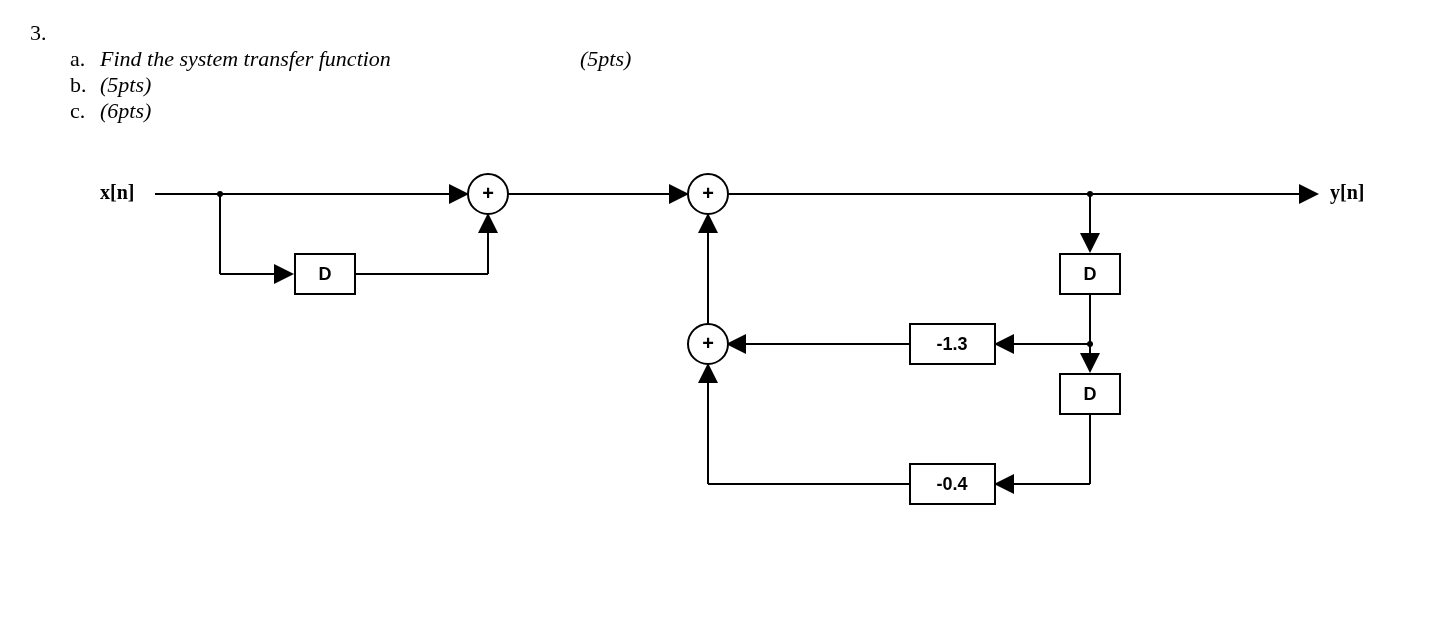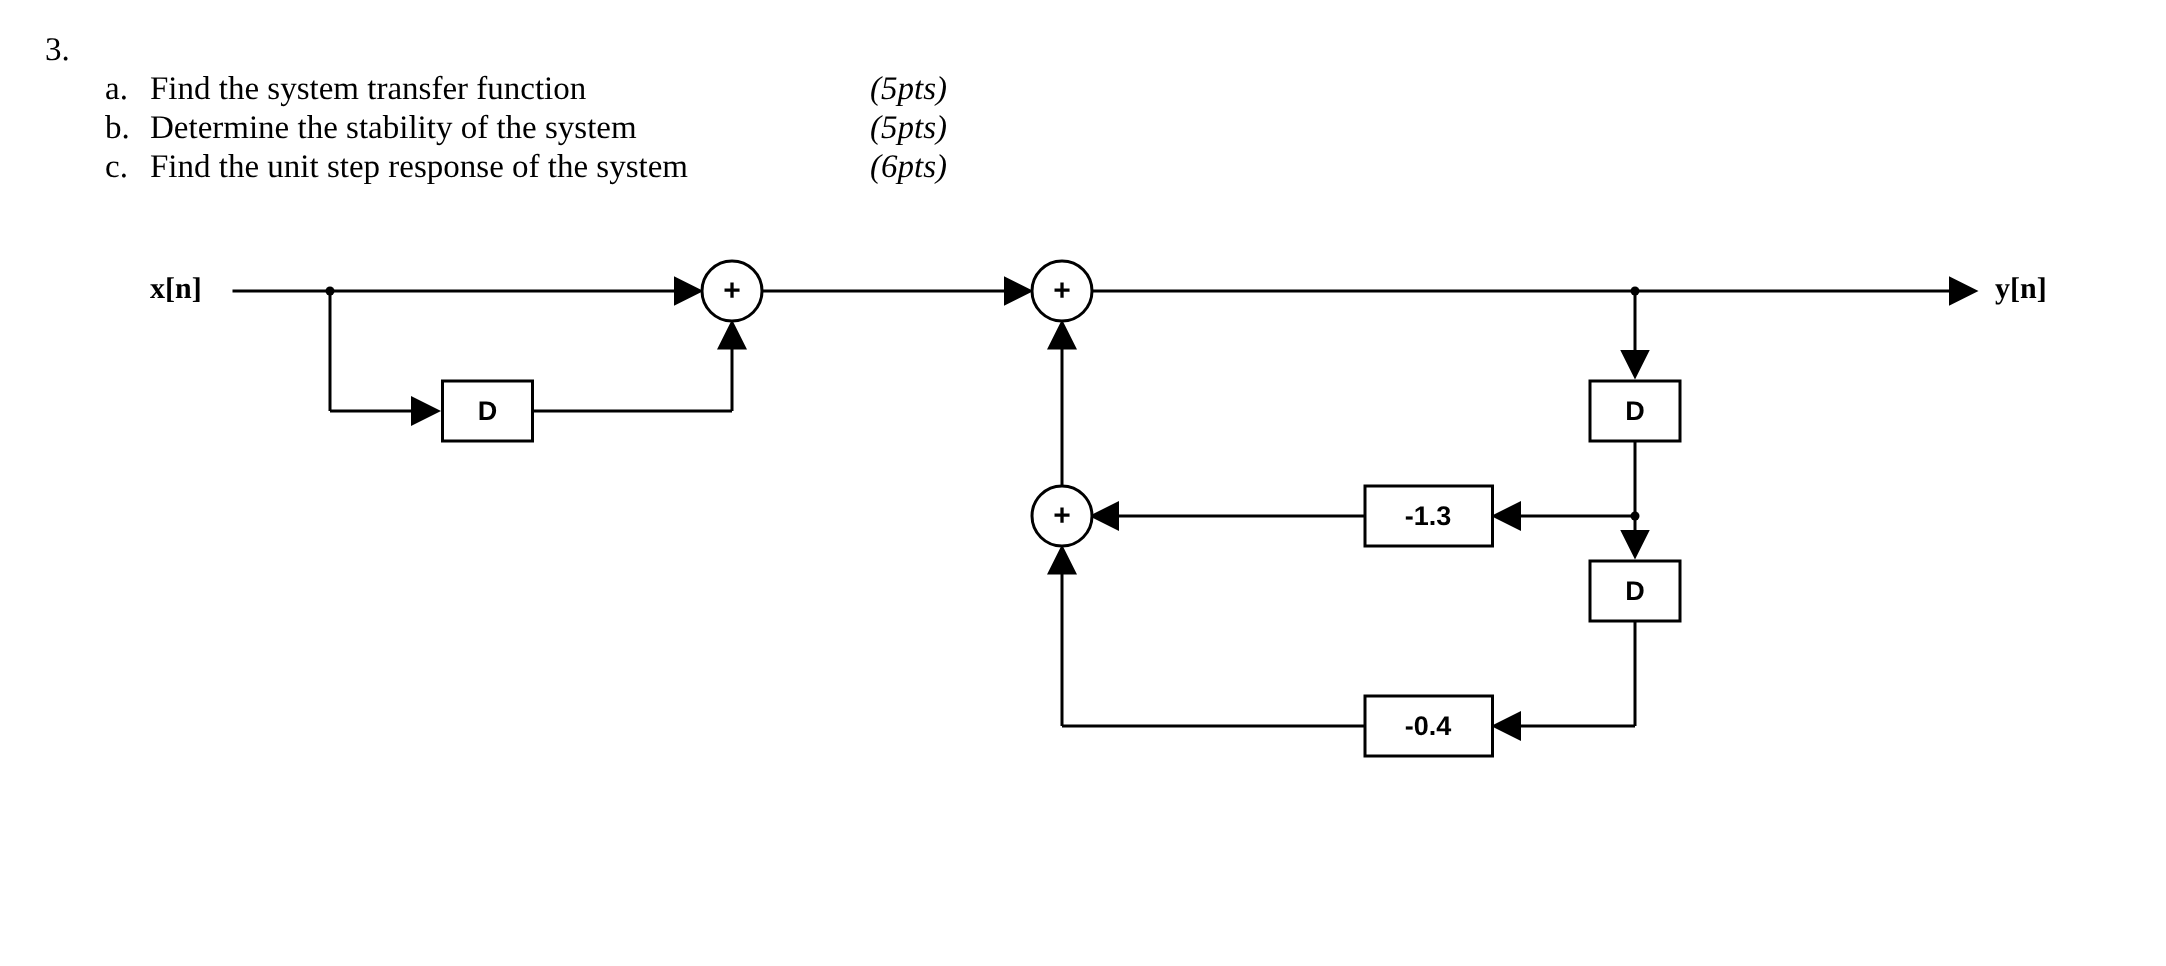--- a/index.html
+++ b/index.html
@@ -12,21 +12,21 @@
   }
   .problem-text {
     margin-bottom: 30px;
   }
   .row {
     display: flex;
     align-items: baseline;
   }
   .num-col { width: 40px; }
   .letter-col { width: 30px; }
-  .text-col { flex: 0 0 480px; }
+  .text-col { flex: 0 0 480px; font-style: italic; }
   .pts-col { font-style: italic; }
   .diagram-wrap {
     margin-left: 60px;
     position: relative;
     width: 1320px;
     height: 400px;
   }
   svg { display:block; }
   .blk { fill:#fff; stroke:#000; stroke-width:2; }
   .sum { fill:#fff; stroke:#000; stroke-width:2; }
@@ -45,27 +45,25 @@
   </div>
   <div class="row">
     <span class="num-col"></span>
     <span class="letter-col">a.</span>
     <span class="text-col">Find the system transfer function</span>
     <span class="pts-col">(5pts)</span>
   </div>
   <div class="row">
     <span class="num-col"></span>
     <span class="letter-col">b.</span>
-    <span class="text-col">Determine the stability of the system</span>
     <span class="pts-col">(5pts)</span>
   </div>
   <div class="row">
     <span class="num-col"></span>
     <span class="letter-col">c.</span>
-    <span class="text-col">Find the unit step response of the system</span>
     <span class="pts-col">(6pts)</span>
   </div>
 </div>
 
 <div class="diagram-wrap">
 <svg width="1320" height="400" viewBox="0 0 1320 400">
   <defs>
     <marker id="ah" markerWidth="12" markerHeight="12" refX="8" refY="5" orient="auto">
       <path d="M0,0 L10,5 L0,10 z" class="arrow"></path>
     </marker>

